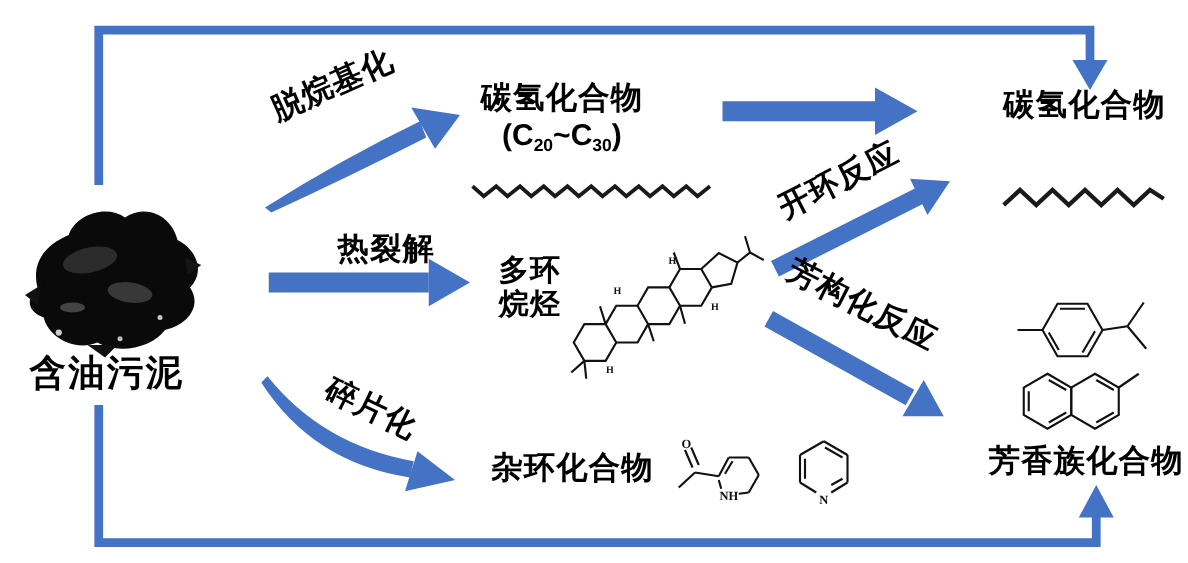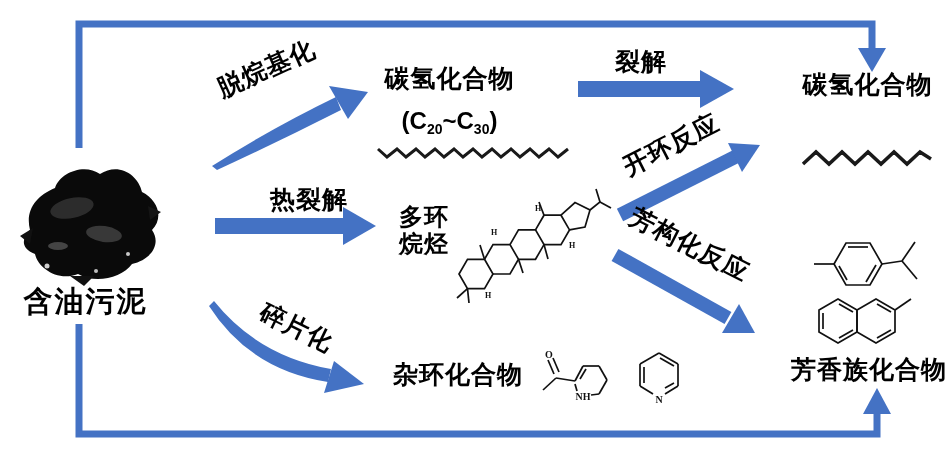--- a/index.html
+++ b/index.html
@@ -5,23 +5,23 @@
   html,body{margin:0;padding:0;background:#fff;}
   #stage{
     position:relative;width:950px;height:450px;background:#ffffff;overflow:hidden;
     font-family:"Liberation Sans","DejaVu Sans",sans-serif;
   }
   .lbl{
     position:absolute;font-weight:700;color:#000;text-align:center;
     line-height:1.12;letter-spacing:1px;white-space:nowrap;
   }
   .f25{font-size:25px;}
-  .f28{font-size:29px;letter-spacing:2px;}
+  .f28{font-size:29px;letter-spacing:2px;font-family:Liberation Mono, monospace;}
   .f24{font-size:24px;}
-  .formula{position:absolute;font-weight:700;color:#000;text-align:center;font-size:24px;letter-spacing:0;margin-top:12px;}
+  .formula{position:absolute;font-weight:700;color:#000;text-align:center;font-size:24px;letter-spacing:0;}
   .formula .sub{font-size:14px;vertical-align:-5px;letter-spacing:0;}
   .rot-up{transform:rotate(-24deg);}
   .rot-dn{transform:rotate(26deg);}
   .rot-up27{transform:rotate(-27deg);}
   .rot-dn27{transform:rotate(27deg);}
   svg{position:absolute;left:0;top:0;}
   svg.placed{left:auto;top:auto;}
   .atom{font-family:"Liberation Serif","DejaVu Serif",serif;font-weight:700;fill:#111;}
 </style>
 </head>
@@ -159,21 +159,20 @@
     <span>(C</span><span class="sub">20</span><span>~C</span><span class="sub">30</span><span>)</span>
   </div>
 
   <div class="lbl f24" style="left:394px;top:204px;width:60px;">
     <span style="display:block">多环</span>
     <span style="display:block">烷烃</span>
   </div>
 
   <div class="lbl f25" style="left:390px;top:360px;width:136px;">杂环化合物</div>
 
-  <div class="lbl f25" style="left:596px;top:47px;width:90px;">裂解</div>
 
   <div class="lbl f25 rot-up27" style="left:600px;top:130px;width:142px;">开环反应</div>
 
   <div class="lbl f25 rot-dn27" style="left:604px;top:230px;width:172px;">芳构化反应</div>
 
   <div class="lbl f25" style="left:790px;top:70px;width:155px;">碳氢化合物</div>
 
   <div class="lbl f25" style="left:786px;top:355px;width:166px;">芳香族化合物</div>
 
 </div>

